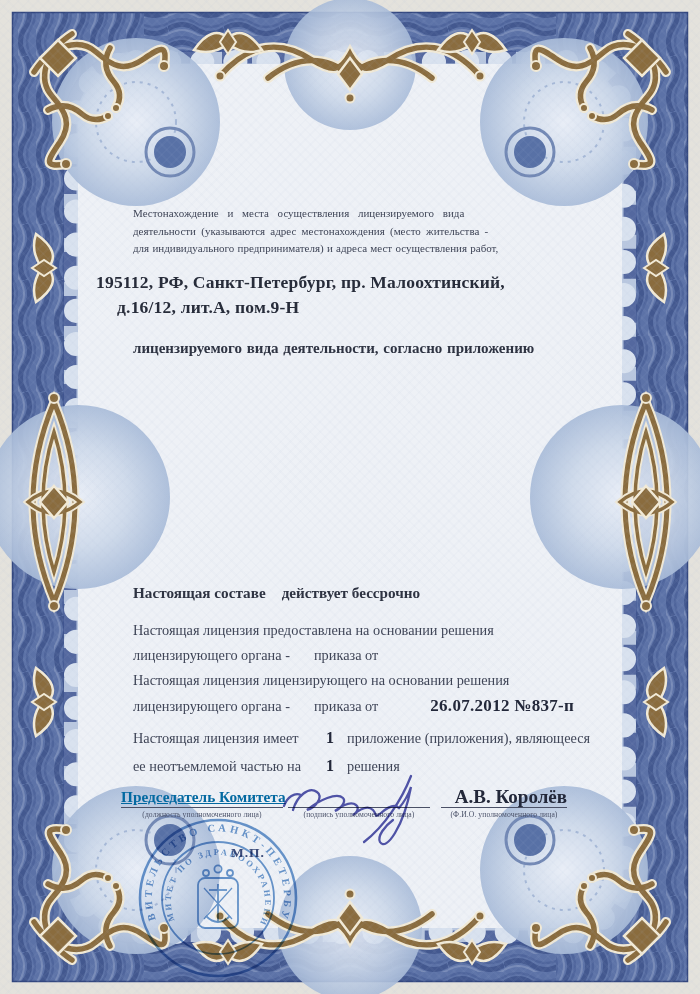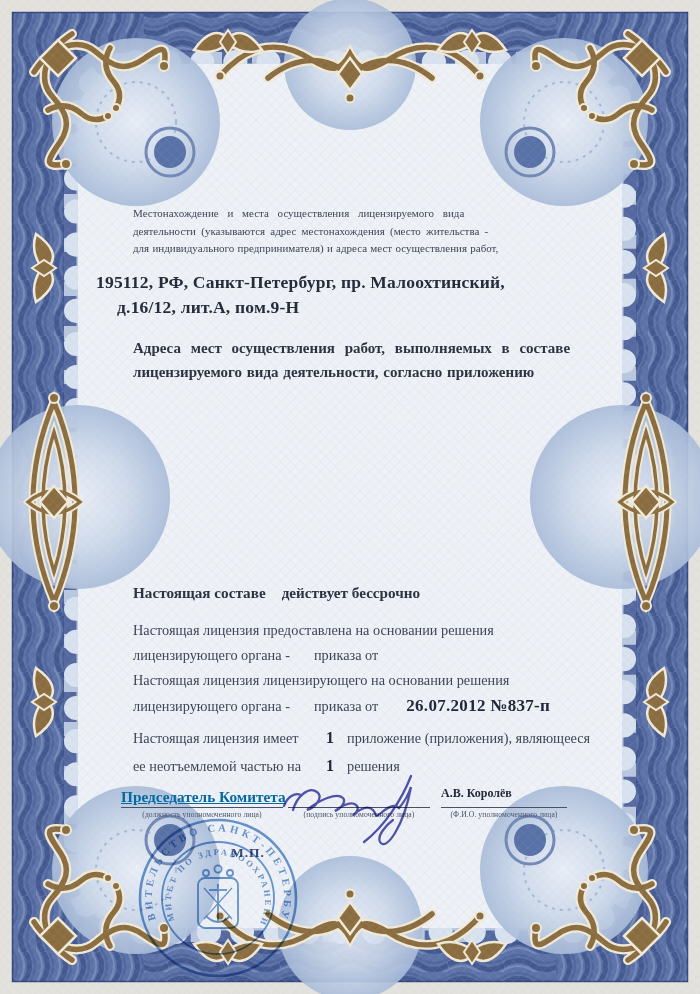--- a/index.html
+++ b/index.html
@@ -16,26 +16,26 @@
   .ink-svg{z-index:4; mix-blend-mode:multiply;}
   .abs{position:absolute;}
   .nw{white-space:nowrap;}
   .intro{font-size:11px;line-height:17.5px;color:#3f4557;}
   .ws6{word-spacing:6px;} .ws3{word-spacing:2.5px;} .ws05{word-spacing:.5px;} .ws1{word-spacing:1px;}
   .addr{font-size:17.5px;font-weight:bold;color:#272c3a;letter-spacing:.2px;}
   .worksites{font-size:15px;line-height:24px;font-weight:bold;color:#2e3342;}
   .body14{font-size:14.3px;line-height:25.4px;color:#3f4557;}
   .validity{font-size:15.2px;font-weight:bold;color:#2e3342;}
   .gap16{display:inline-block;width:16px;} .gap24{display:inline-block;width:24px;} .gap28{display:inline-block;width:28px;}
-  .order-no{font-size:17px;font-weight:bold;color:#23283a;letter-spacing:.3px;}
+  .order-no{font-size:17px;font-weight:bold;color:#23283a;letter-spacing:.3px;margin-left:24px;}
   .attach{font-size:14.3px;line-height:27px;color:#3f4557;}
   .attach .pre{display:inline-block;width:180px;}
   .attach .cnt{display:inline-block;width:34px;text-align:center;font-weight:bold;font-size:16px;color:#23283a;}
   .sig-title{font-size:15.3px;font-weight:bold;color:#0369a1;text-decoration:underline;}
-  .sig-name{font-size:12px;font-weight:bold;color:#23283a;text-align:left;}
+  .sig-name{font-size:19px;font-weight:bold;color:#23283a;text-align:right;}
   .rule{border-top:1.2px solid #4a5066;height:0;}
   .caption{font-size:7.6px;color:#4a5168;text-align:center;letter-spacing:.1px;}
   .mp{font-size:13.5px;font-weight:bold;color:#3a4a78;letter-spacing:1px;padding-left:47px;}
   .inner-texture{
     z-index:2; pointer-events:none;
     background:repeating-linear-gradient(45deg, rgba(170,185,215,.05) 0 2px, transparent 2px 7px),
                repeating-linear-gradient(-45deg, rgba(170,185,215,.05) 0 2px, transparent 2px 7px);
   }
 </style>
 </head>
@@ -191,21 +191,20 @@
     <div class="abs intro" style="left:133px; top:205px; width:440px;">
       <div class="nw ws6">Местонахождение и места осуществления лицензируемого вида</div>
       <div class="nw ws3">деятельности (указываются адрес местонахождения (место жительства -</div>
       <div class="nw ws05">для индивидуального предпринимателя) и адреса мест осуществления работ,</div>
     </div>
 
     <div class="abs addr nw" style="left:96px; top:272px;">195112, РФ, Санкт-Петербург, пр. Малоохтинский,</div>
     <div class="abs addr nw" style="left:117px; top:297px;">д.16/12, лит.А, пом.9-Н</div>
 
     <div class="abs worksites" style="left:133px; top:336px; width:440px;">
-      <div class="nw ws6">Адреса мест осуществления работ, выполняемых в составе</div>
       <div class="nw ws1">лицензируемого вида деятельности, согласно приложению</div>
     </div>
 
     <div class="abs validity nw" style="left:133px; top:584px;">
       <span>Настоящая составе</span><span class="gap16"></span><span>действует бессрочно</span>
     </div>
 
     <div class="abs body14" style="left:133px; top:618px;">
       <div class="nw">Настоящая лицензия предоставлена на основании решения</div>
       <div class="nw">

